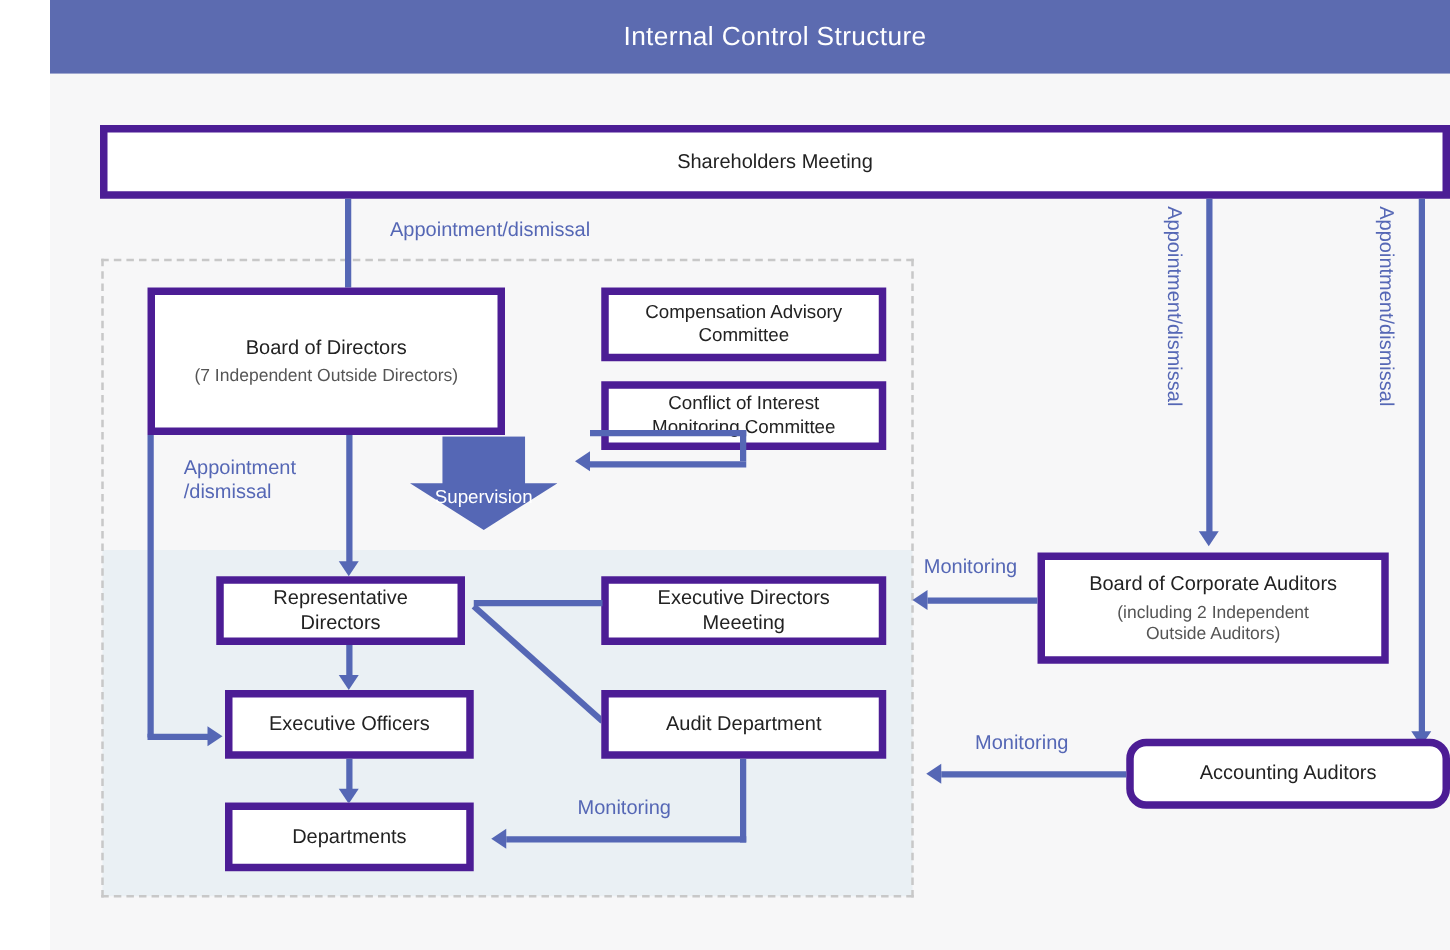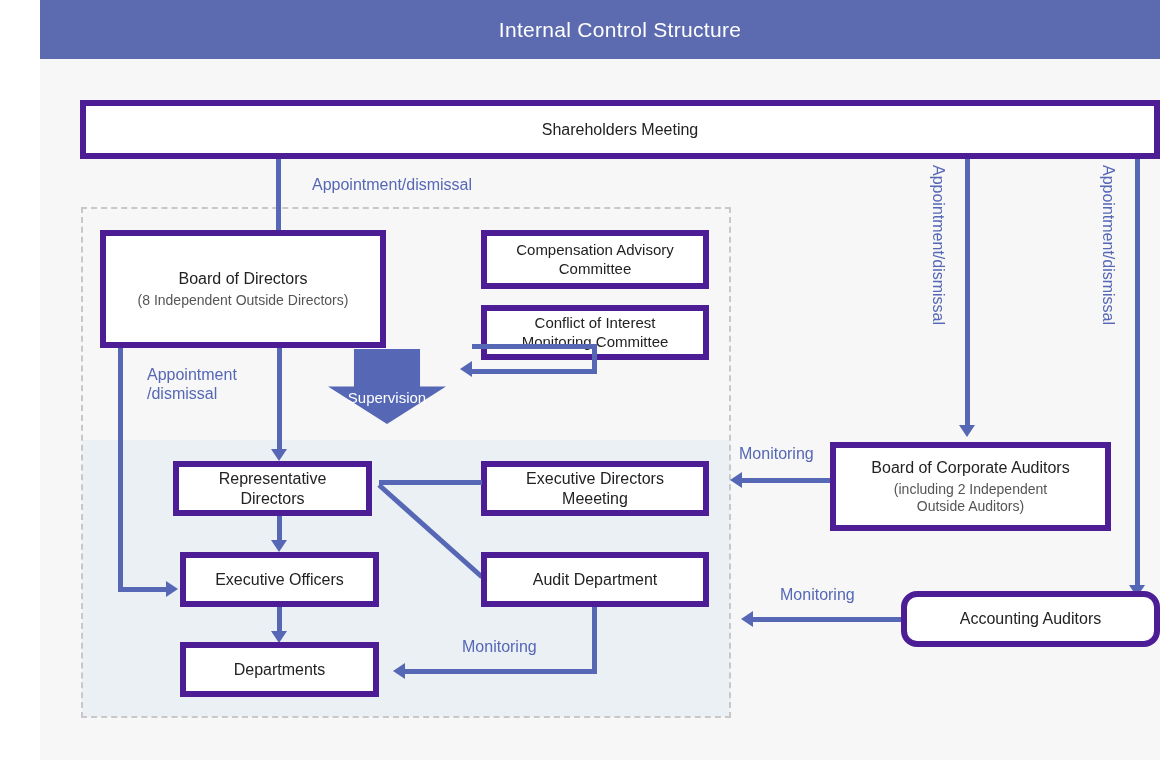--- a/index.html
+++ b/index.html
@@ -174,23 +174,23 @@
       <div class="edge-label" style="left:272px; top:116px;">Appointment/dismissal</div>
 
       <div class="vline" style="left:925px; top:100px; width:5px; height:270px;"></div>
       <div class="arrow-down" style="left:919px; top:366px;"></div>
       <div class="edge-label vert" style="left:889px; top:106px;">Appointment/dismissal</div>
 
       <div class="vline" style="left:1095px; top:100px; width:5px; height:430px;"></div>
       <div class="arrow-down" style="left:1089px; top:526px;"></div>
       <div class="edge-label vert" style="left:1059px; top:106px;">Appointment/dismissal</div>
 
-      <div class="node" style="left:60px; top:171px; width:286px; height:118px;text-align:center;">
+      <div class="node" style="left:78px; top:171px; width:286px; height:118px;text-align:center;">
         <div>Board of Directors</div>
-        <div class="sub">(8 Independent Outside Directors)</div>
+        <div class="sub">(7 Independent Outside Directors)</div>
       </div>
 
       <div class="node stacked" style="left:441px; top:171px; width:228px; height:59px;">
         <div class="cell" style="white-space: pre-line;">Compensation Advisory
 Committee</div>
       </div>
       <div class="node stacked" style="left:441px; top:246px; width:228px; height:55px;">
         <div class="cell" style="white-space: pre-line;">Conflict of Interest
 Monitoring Committee</div>
       </div>

